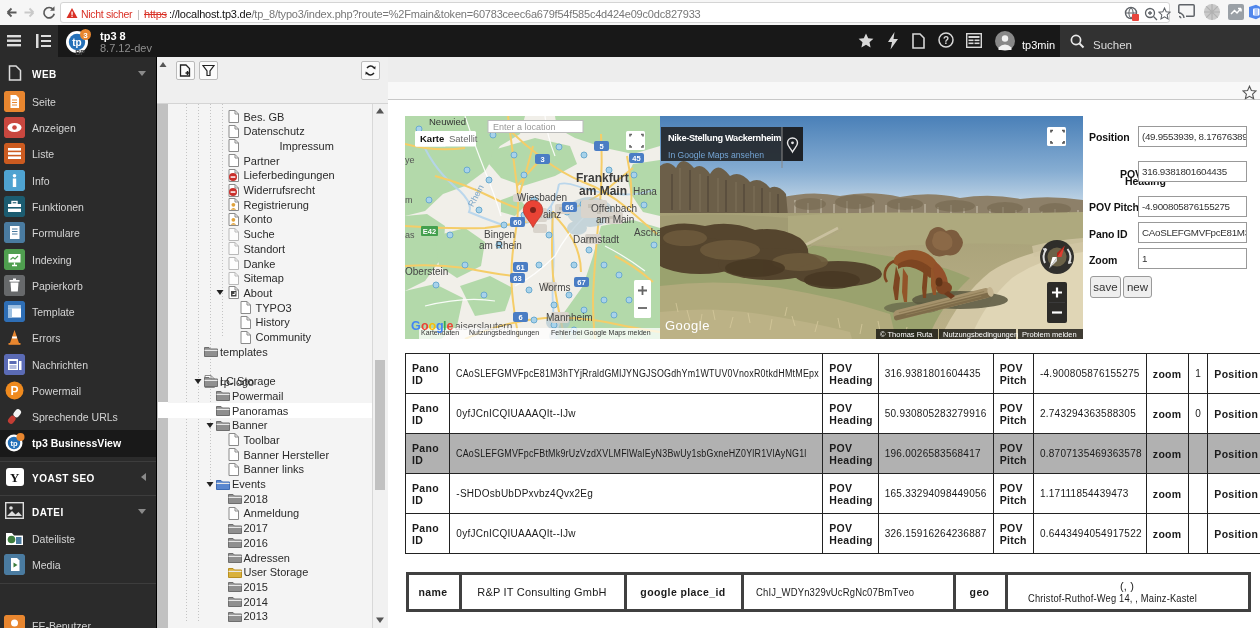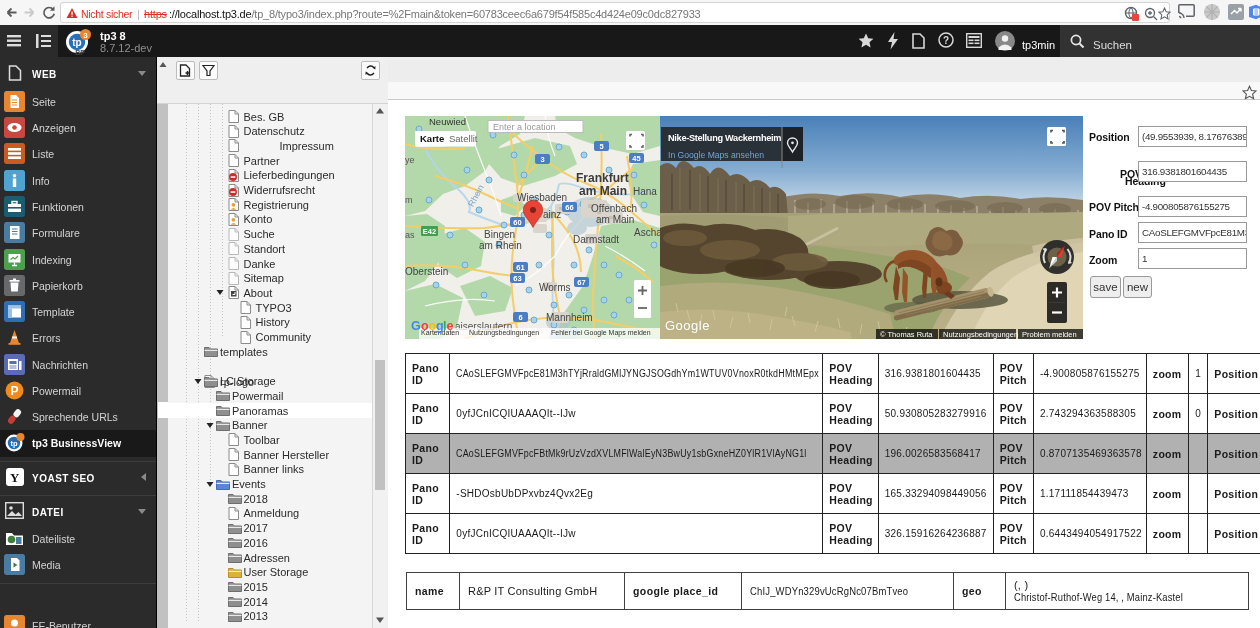--- a/index.html
+++ b/index.html
@@ -59,21 +59,21 @@
 
 table { border-collapse:collapse; }
 #t1 { position:absolute; left:405px; top:353px; table-layout:fixed; width:1005px; }
 #t1 td { border:1px solid #222; font-size:10px; color:#1a1a1a; padding:2px 4px 2px 6px; letter-spacing:0.25px; }
 #t1 td.b { font-weight:bold; font-size:10.5px; letter-spacing:0.3px; }
 #t1 td:not(.b) { white-space:nowrap; overflow:hidden; }
 .sq { display:inline-block; transform:scaleX(0.89); transform-origin:0 50%; white-space:nowrap; }
 #t1 tr { height:40px; }
 #t1 tr.gray td { background:#b1b1b1; }
 #t2 { position:absolute; left:406px; top:572px; table-layout:fixed; width:842px; }
-#t2 td { border:1px solid #404040; font-size:11px; color:#1a1a1a; padding:2px 4px 2px 8px; letter-spacing:0.2px; }
+#t2 td { border:3px solid #404040; font-size:11px; color:#1a1a1a; padding:2px 4px 2px 2px; letter-spacing:0.2px;text-align:center; }
 #t2 td.b { font-weight:bold; font-size:10.5px; letter-spacing:0.4px; }
 #t2 td:not(.b) { overflow:hidden; }
 #t2 tr { height:37px; }
 </style>
 </head>
 <body>
 <div id="stage">
 
 <div id="chrome">
   <svg class="abs" style="left:0;top:0" width="60" height="25" viewBox="0 0 60 25">

